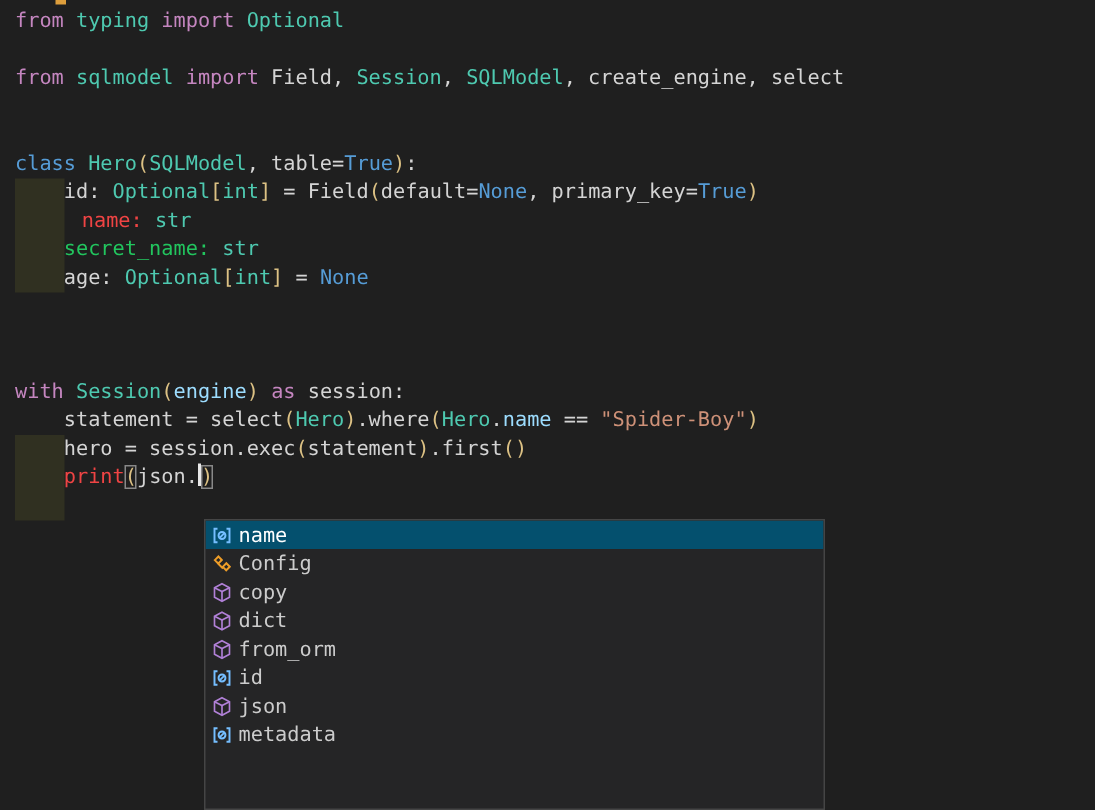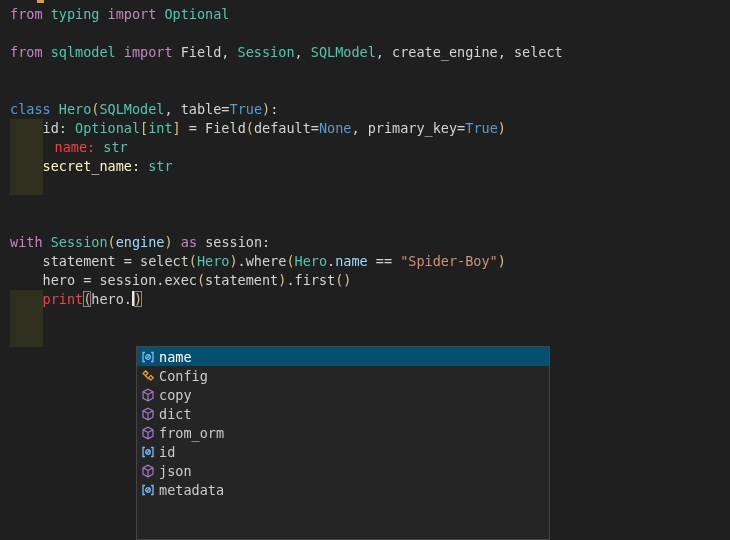--- a/index.html
+++ b/index.html
@@ -46,28 +46,29 @@
 
 <div class="editor" id="editor">
     <div class="line"><span style="color: rgb(197, 134, 192);">from </span><span style="color: rgb(78, 201, 176);">typing </span><span style="color: rgb(197, 134, 192);">import </span><span style="color: rgb(78, 201, 176);">Optional</span></div>
     <div class="line"></div>
     <div class="line"><span style="color: rgb(197, 134, 192);">from </span><span style="color: rgb(78, 201, 176);">sqlmodel </span><span style="color: rgb(197, 134, 192);">import </span><span style="color: rgb(212, 212, 212);">Field, </span><span style="color: rgb(78, 201, 176);">Session</span><span style="color: rgb(212, 212, 212);">, </span><span style="color: rgb(78, 201, 176);">SQLModel</span><span style="color: rgb(212, 212, 212);">, create_engine, select</span></div>
     <div class="line"></div>
     <div class="line"></div>
     <div class="line"><span style="color: rgb(86, 156, 214);">class </span><span style="color: rgb(78, 201, 176);">Hero</span><span style="color: rgb(220, 193, 132);">(</span><span style="color: rgb(78, 201, 176);">SQLModel</span><span style="color: rgb(212, 212, 212);">, table=</span><span style="color: rgb(86, 156, 214);">True</span><span style="color: rgb(220, 193, 132);">)</span><span style="color: rgb(212, 212, 212);">:</span></div>
     <div class="line"><span style="color: rgb(212, 212, 212);">    id: </span><span style="color: rgb(78, 201, 176);">Optional</span><span style="color: rgb(220, 193, 132);">[</span><span style="color: rgb(78, 201, 176);">int</span><span style="color: rgb(220, 193, 132);">]</span><span style="color: rgb(212, 212, 212);"> = Field</span><span style="color: rgb(220, 193, 132);">(</span><span style="color: rgb(212, 212, 212);">default=</span><span style="color: rgb(86, 156, 214);">None</span><span style="color: rgb(212, 212, 212);">, primary_key=</span><span style="color: rgb(86, 156, 214);">True</span><span style="color: rgb(220, 193, 132);">)</span></div>
     <div class="line"><span style="color: #ef4444; margin-left: 12px;">    name: </span><span style="color: rgb(78, 201, 176);">str</span></div>
-    <div class="line"><span style="color: #fef9c3;">    secret_name: </span><span style="color: rgb(78, 201, 176);">str</span></div>
+    <div class="line"><span style="color: #22c55e;">    secret_name: </span><span style="color: rgb(78, 201, 176);">str</span></div>
+    <div class="line"><span style="color: rgb(212, 212, 212);">    age: </span><span style="color: rgb(78, 201, 176);">Optional</span><span style="color: rgb(220, 193, 132);">[</span><span style="color: rgb(78, 201, 176);">int</span><span style="color: rgb(220, 193, 132);">]</span><span style="color: rgb(212, 212, 212);"> = </span><span style="color: rgb(86, 156, 214);">None</span></div>
     <div class="line"></div>
     <div class="line"></div>
     <div class="line"></div>
     <div class="line"><span style="color: rgb(197, 134, 192);">with </span><span style="color: rgb(78, 201, 176);">Session</span><span style="color: rgb(220, 193, 132);">(</span><span style="color: rgb(156, 220, 254);">engine</span><span style="color: rgb(220, 193, 132);">)</span><span style="color: rgb(212, 212, 212);"> </span><span style="color: rgb(197, 134, 192);">as </span><span style="color: rgb(212, 212, 212);">session:</span></div>
     <div class="line"><span style="color: rgb(212, 212, 212);">    statement = select</span><span style="color: rgb(220, 193, 132);">(</span><span style="color: rgb(78, 201, 176);">Hero</span><span style="color: rgb(220, 193, 132);">)</span><span style="color: rgb(212, 212, 212);">.where</span><span style="color: rgb(220, 193, 132);">(</span><span style="color: rgb(78, 201, 176);">Hero</span><span style="color: rgb(212, 212, 212);">.</span><span style="color: rgb(156, 220, 254);">name</span><span style="color: rgb(212, 212, 212);"> == </span><span style="color: rgb(206, 145, 120);">"Spider-Boy"</span><span style="color: rgb(220, 193, 132);">)</span></div>
     <div class="line"><span style="color: rgb(212, 212, 212);">    hero = session.exec</span><span style="color: rgb(220, 193, 132);">(</span><span style="color: rgb(212, 212, 212);">statement</span><span style="color: rgb(220, 193, 132);">)</span><span style="color: rgb(212, 212, 212);">.first</span><span style="color: rgb(220, 193, 132);">(</span><span style="color: rgb(220, 193, 132);">)</span></div>
-    <div class="line"><span style="color: #ef4444;">    print</span><span class="bracket-box" style="color: rgb(220, 193, 132);">(</span><span style="color: rgb(212, 212, 212);">hero.</span><span class="cursor"></span><span class="bracket-box" style="color: rgb(220, 193, 132);">)</span></div>
+    <div class="line"><span style="color: #ef4444;">    print</span><span class="bracket-box" style="color: rgb(220, 193, 132);">(</span><span style="color: rgb(212, 212, 212);">json.</span><span class="cursor"></span><span class="bracket-box" style="color: rgb(220, 193, 132);">)</span></div>
   </div>
 
 <div class="suggest" id="suggest">
     <div class="suggest-item selected"><span class="kicon"><svg width="16" height="16" viewBox="0 0 16 16" fill="none" stroke="#75beff" stroke-width="1.3">
           <path d="M5 3.5H3v9h2"></path>
           <path d="M11 3.5h2v9h-2"></path>
           <circle cx="8" cy="8" r="2.3"></circle>
           <path d="M6.4 9.6 9.6 6.4"></path>
         </svg></span><span>name</span></div>
     <div class="suggest-item"><span class="kicon"><svg width="16" height="16" viewBox="0 0 16 16" fill="none" stroke="#ee9d28" stroke-width="1.3">

